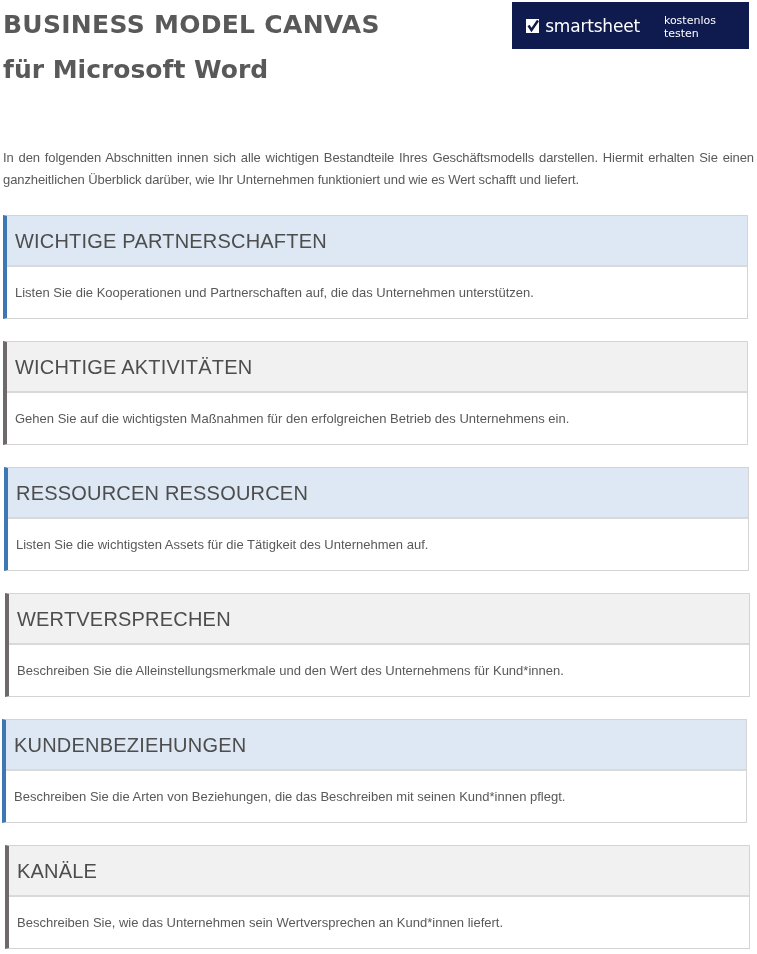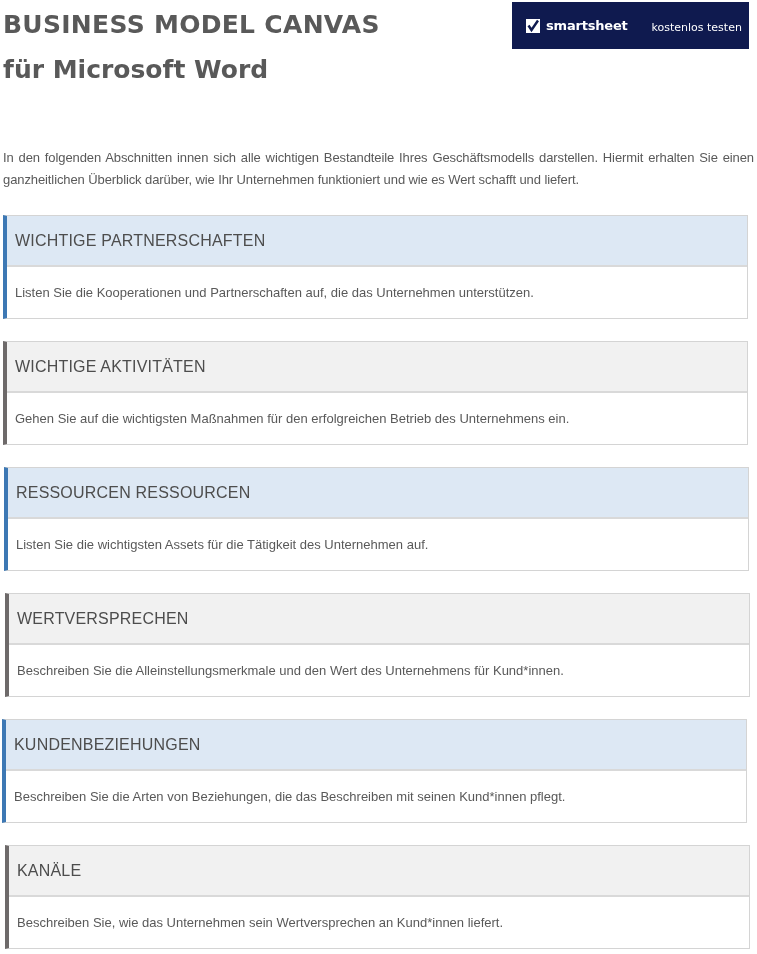--- a/index.html
+++ b/index.html
@@ -7,30 +7,30 @@
          font-family: "Liberation Sans", sans-serif; color: #595959; }
   .title { position: absolute; left: 3px; top: 2px; margin: 0;
            font-family: "DejaVu Sans", sans-serif; font-weight: bold; color: #595959; }
   .title .line1, .title .line2 { display: block; font-size: 25px; line-height: 45px; letter-spacing: 0.3px; }
   .title .line3 { display: block; font-size: 25px; line-height: 45px; }
   .logo { position: absolute; left: 512px; top: 2px; width: 237px; height: 47px;
           background: #0f1a4f; display: flex; align-items: center; box-sizing: border-box;
           padding-left: 14px; color: #ffffff; }
   .logo .check { width: 14px; height: 14px; background: #ffffff; position: relative; margin-right: 6px; }
   .logo .check svg { position: absolute; left: 0; top: 0; }
-  .logo .brand { font-family: "DejaVu Sans", sans-serif; font-weight: bold; font-size: 13px; letter-spacing: -0.2px; }
+  .logo .brand { font-family: "DejaVu Sans", sans-serif; font-weight: normal; font-size: 17px; letter-spacing: -0.2px; }
   .logo .cta { font-family: "DejaVu Sans", sans-serif; font-size: 11px; margin-left: 24px; margin-top: 3px; }
   .intro { position: absolute; left: 3px; top: 147px; width: 751px; margin: 0;
            font-size: 13px; line-height: 22px; text-align: justify; color: #595959;
            font-family: "Liberation Sans", sans-serif; letter-spacing: -0.1px; }
   .section { position: absolute; width: 745px; box-sizing: border-box;
              border: 1px solid #d4d4d4; border-left-width: 4px; background: #ffffff; }
   .section .head { height: 51px; box-sizing: border-box; border-bottom: 2px solid #d9d9d9;
                    padding-left: 8px; display: flex; align-items: center; }
-  .section .head h2 { margin: 0; font-weight: normal; font-size: 16px; color: #4d4d4d;
+  .section .head h2 { margin: 0; font-weight: normal; font-size: 20px; color: #4d4d4d;
                       font-family: "Liberation Sans", sans-serif; letter-spacing: 0.2px; padding-top: 1px; }
   .section .body { height: 51px; padding-left: 8px; display: flex; align-items: center;
                    font-size: 13px; color: #595959; }
   .section.blue { border-left-color: #3d78b4; }
   .section.blue .head { background: #dde8f4; }
   .section.gray { border-left-color: #6e6a6a; }
   .section.gray .head { background: #f1f1f1; }
 </style>
 </head>
 <body>

